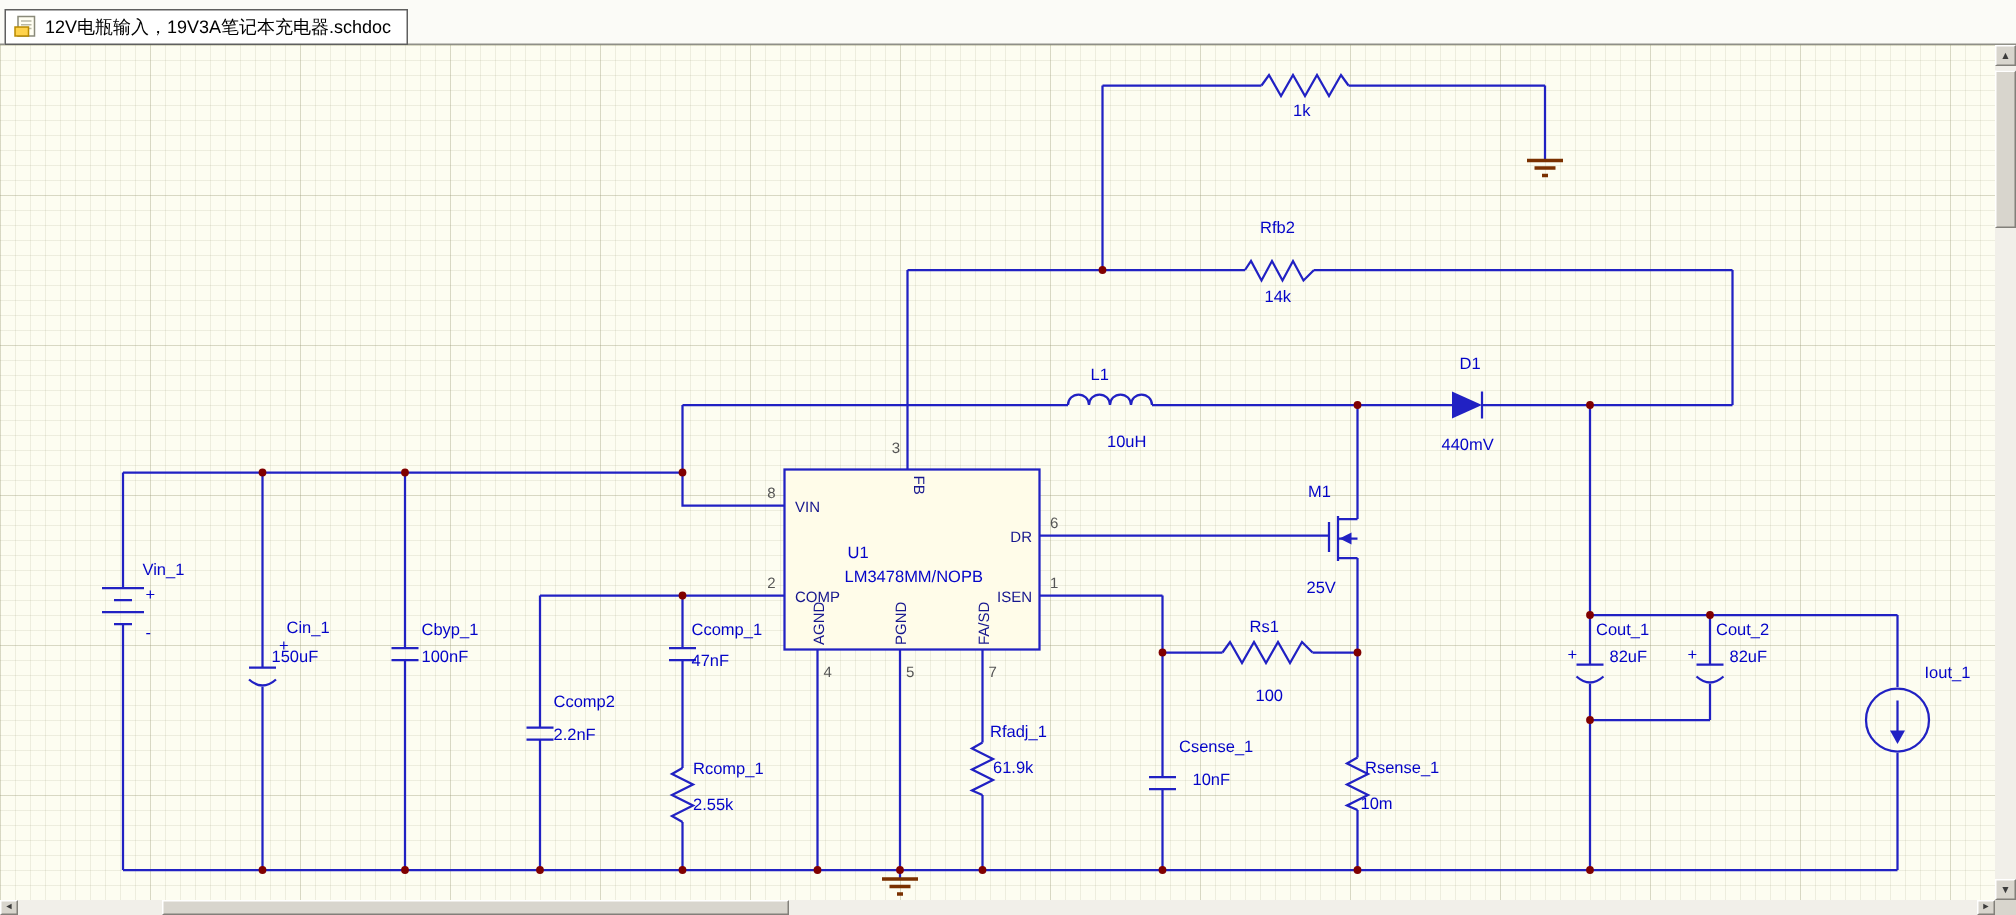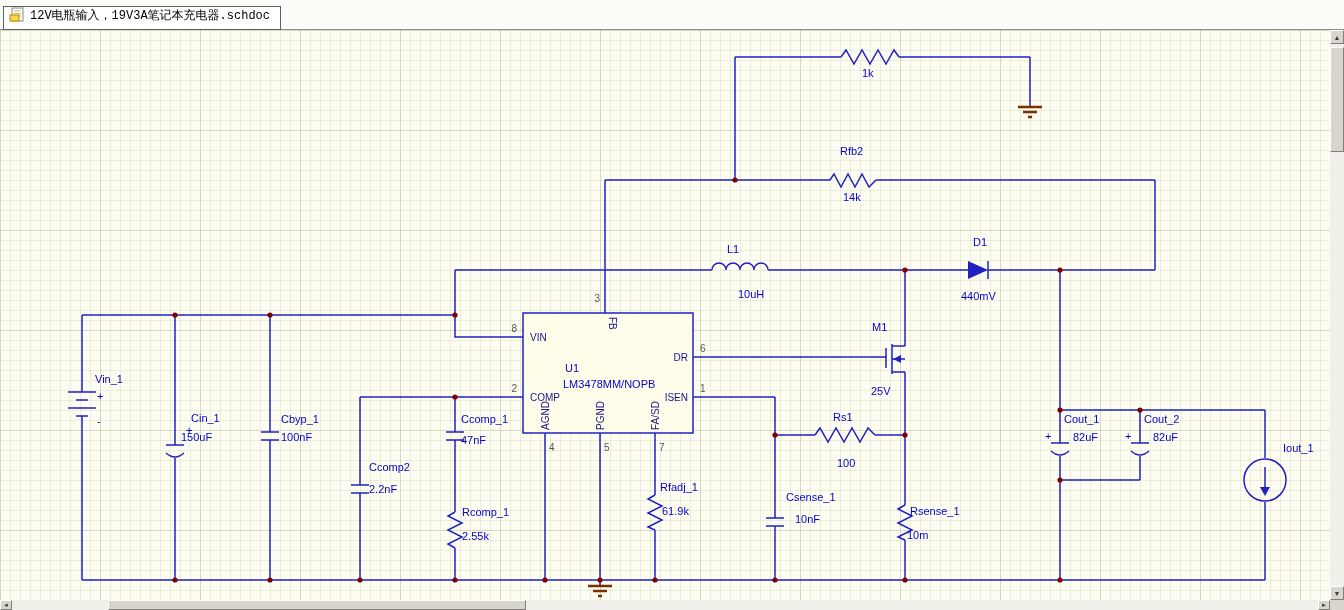--- a/index.html
+++ b/index.html
@@ -2,22 +2,22 @@
 <html style="--wire: #2121c3; --text: #0404c8; --pin-text: #16168e; --pin-number: #555555; --junction: #800000; --ground: #7a3000; --canvas: #fdfdf1;"><head>
 <meta charset="utf-8">
 <style>
   html,body{margin:0;padding:0;}
   .app{position:relative;width:1344px;height:610px;overflow:hidden;background:#ffffff;
        font-family:"Liberation Sans",sans-serif;}
   
   .tabbar{position:absolute;left:0;top:0;width:1344px;height:30px;background:#fbfbf7;
           border-bottom:1px solid #8f8f87;box-sizing:border-box;}
   .tab{position:absolute;left:3px;top:6px;height:24px;background:#ffffff;border:1px solid #5f5f5f;
-       display:flex;gap:5px;padding:0 10px 0 5px;font-size:12px;color:#000;
-       box-sizing:border-box;white-space:nowrap;font-family:Liberation Mono, monospace;}
+       display:flex;align-items:center;gap:5px;padding:0 10px 0 5px;font-size:12px;color:#000;
+       box-sizing:border-box;white-space:nowrap;}
   
   .canvas{position:absolute;left:0;top:30px;width:1330px;height:570px;
           background-color:var(--canvas,#fdfdf1);
           background-image:
             linear-gradient(to right, rgba(160,160,125,.16) 1px, transparent 1px),
             linear-gradient(to bottom, rgba(160,160,125,.16) 1px, transparent 1px),
             linear-gradient(to right, rgba(150,150,115,.26) 1px, transparent 1px),
             linear-gradient(to bottom, rgba(150,150,115,.26) 1px, transparent 1px);
           background-size:10px 10px,10px 10px,100px 100px,100px 100px;}
   .canvas svg{display:block;}

